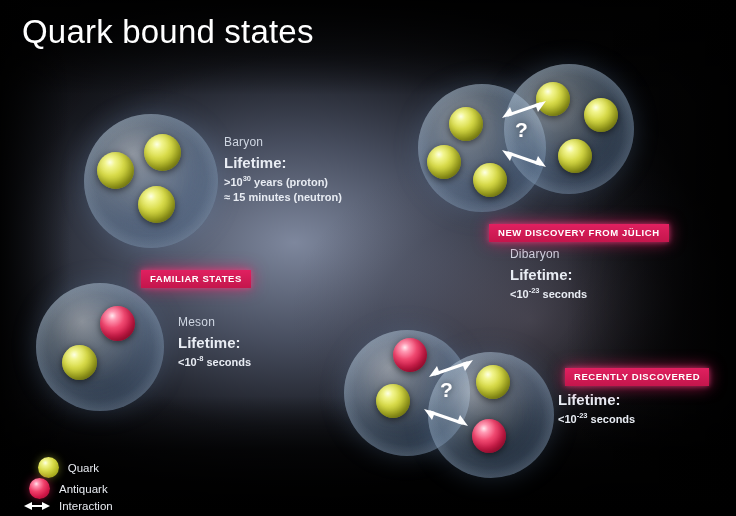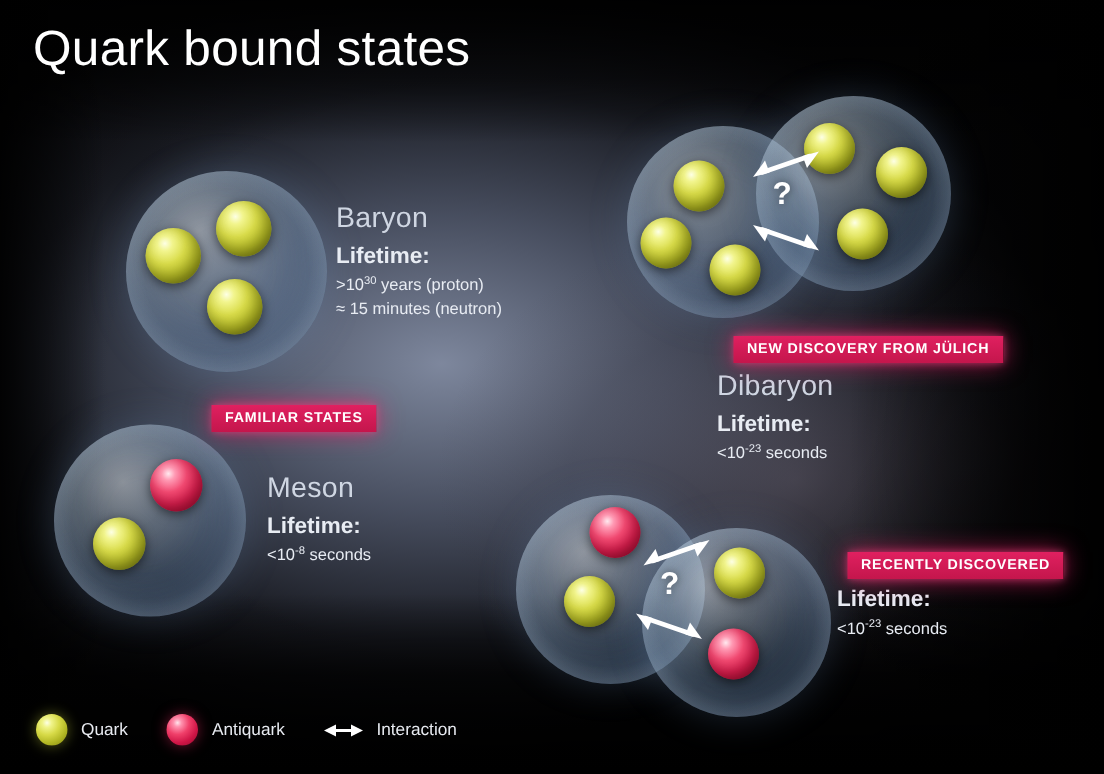--- a/index.html
+++ b/index.html
@@ -108,36 +108,36 @@
   }
   .ball.antiquark {
     background:
       radial-gradient(circle at 35% 28%, #ffe9ef 0%, #ff9ab4 13%, #f24a72 36%, #d81f4e 62%, #a40f34 86%, #6d0720 100%);
     box-shadow: 0 2px 7px rgba(0,0,0,0.55), inset -3px -4px 9px rgba(90,5,25,0.45);
   }
 
   
   .block { position: absolute; z-index: 40; }
   .block .hl {
-    font-size: 19px;
+    font-size: 12px;
     color: #cfd6e2;
     font-weight: 400;
     letter-spacing: 0.2px;
     margin-bottom: 3px;
   }
   .block .lbl {
     font-size: 15px;
     color: #e8ecf3;
     font-weight: bold;
     line-height: 1.45;
   }
   .block .ln {
     font-size: 11px;
     color: #e8ecf3;
-    font-weight: normal;
+    font-weight: bold;
     line-height: 1.45;
     white-space: nowrap;
   }
   .block .ln sup {
     font-size: 7.5px;
     vertical-align: super;
     letter-spacing: 0;
   }
 
   
@@ -164,24 +164,25 @@
     font-size: 21px;
     font-weight: bold;
     text-shadow: 0 0 6px rgba(0,0,0,0.5);
   }
   .arrow { position: absolute; z-index: 20; }
 
   
   .legend {
     position: absolute;
     left: 24px;
-    bottom: 19px;
+    bottom: 3px;
     display: flex;
     align-items: center;
     z-index: 50;
+    flex-direction: column;
   }
   .legend .item { display: flex; align-items: center; margin-right: 26px; }
   .legend .dot {
     width: 21px; height: 21px; border-radius: 50%;
     margin-right: 9px;
   }
   .legend .dot.quark {
     background: radial-gradient(circle at 35% 28%, #fdffe4 0%, #f0f48a 15%, #d7da47 40%, #b2b724 66%, #7e830f 100%);
     box-shadow: 0 0 9px rgba(200,210,60,0.45);
   }
@@ -261,21 +262,21 @@
   <svg class="arrow" style="left:500px; top:146px;" width="48" height="26" viewBox="0 0 48 26">
     <g stroke="#ffffff" stroke-width="3" fill="none" stroke-linecap="round">
       <line x1="8" y1="7" x2="40" y2="18"></line>
     </g>
     <polygon points="2,4 13,7 10,15" fill="#ffffff"></polygon>
     <polygon points="46,21 35,18 38,10" fill="#ffffff"></polygon>
   </svg>
 
   <div class="badge" style="left:489px; top:224px;">NEW DISCOVERY FROM JÜLICH</div>
 
-  <div class="block" style="left:478px; top:247px;">
+  <div class="block" style="left:510px; top:247px;">
     <div class="hl">Dibaryon</div>
     <div class="lbl">Lifetime:</div>
     <div class="ln">
       <span>&lt;10</span><sup>-23</sup><span> seconds</span>
     </div>
   </div>
 
   <div class="sphere" style="left:344px; top:330px; width:126px; height:126px;"></div>
   <div class="sphere" style="left:428px; top:352px; width:126px; height:126px;"></div>
 

